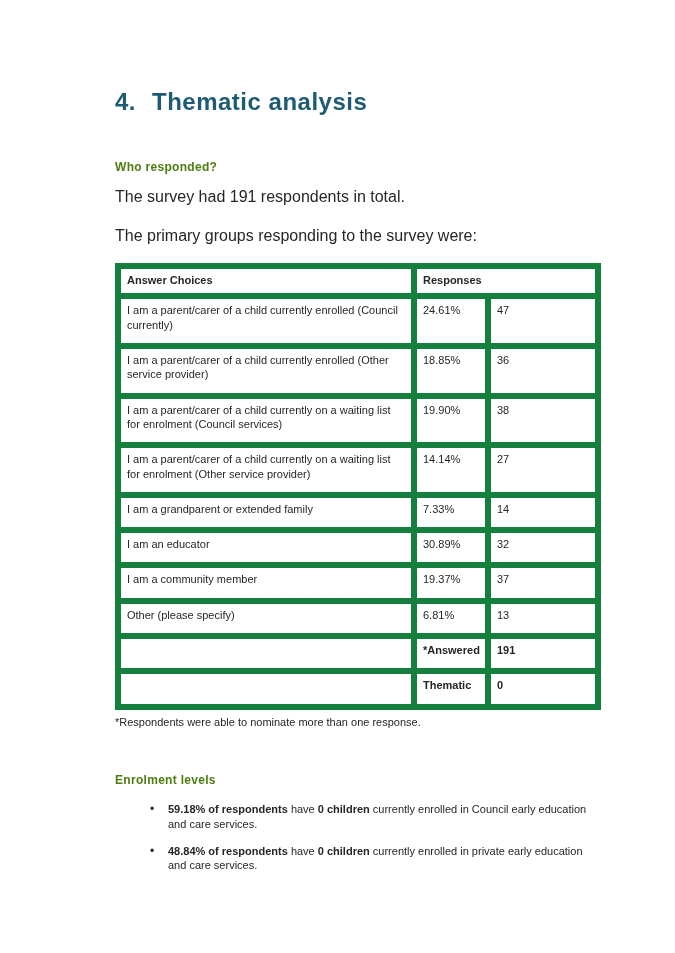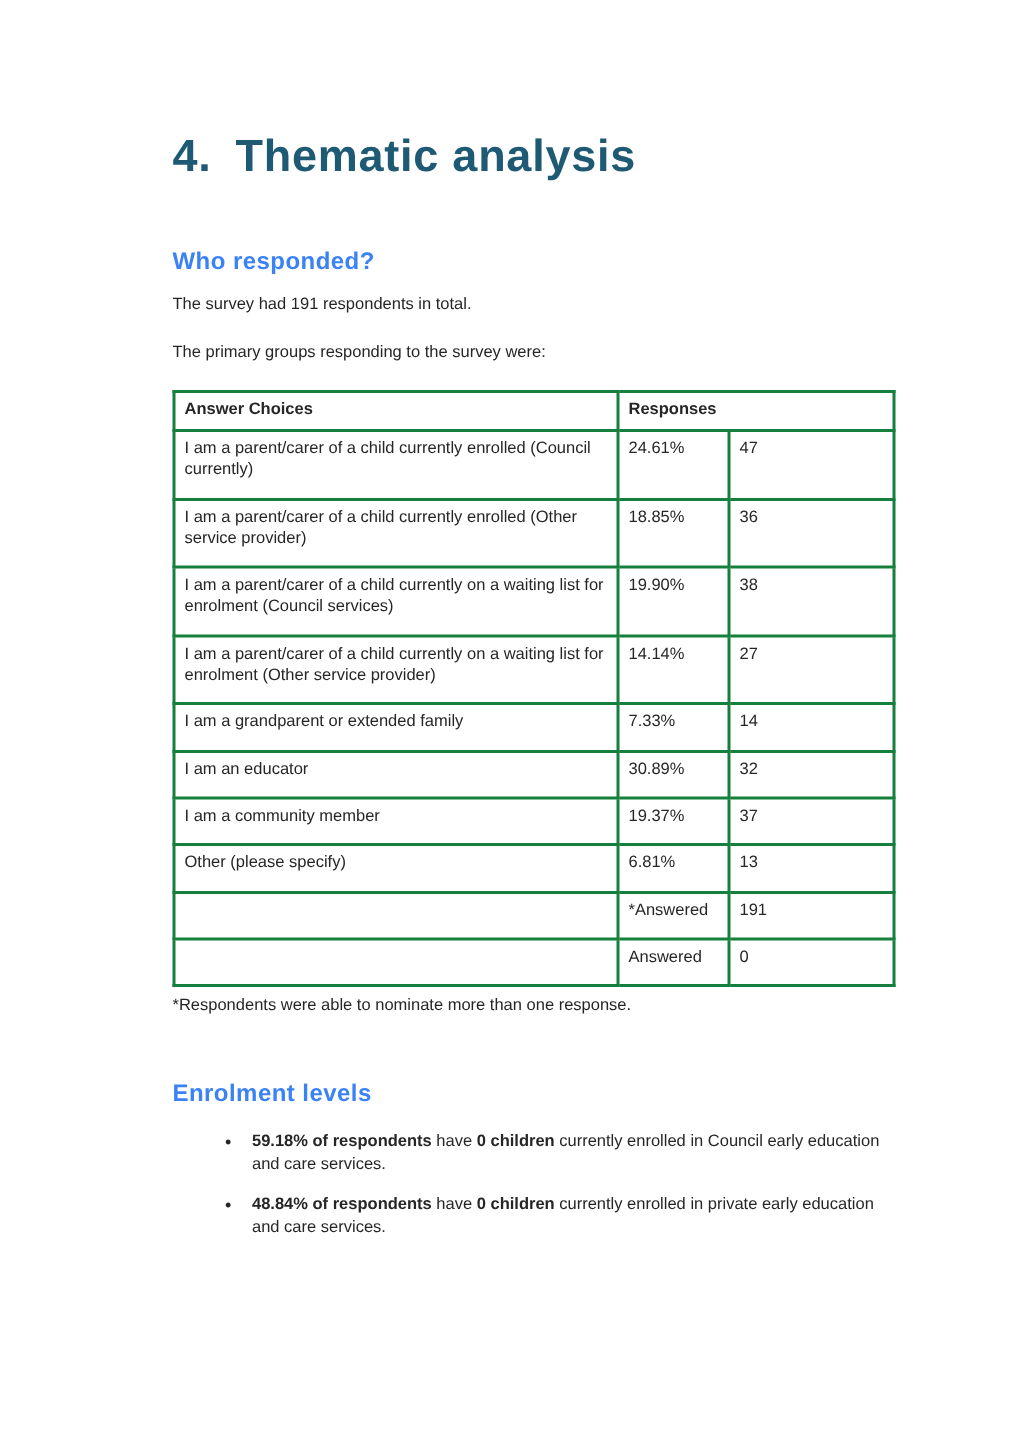--- a/index.html
+++ b/index.html
@@ -11,63 +11,63 @@
     position: relative;
     overflow: hidden;
   }
   .page-content {
     position: absolute;
     left: 115px; top: 88px;
     width: 480px;
   }
   h1.doc-h1 {
     color: #1e5a73;
-    font-size: 30px;
+    font-size: 24px;
     font-weight: bold;
     letter-spacing: 0.5px;
     margin-bottom: 26px;
   }
   h1.doc-h1 .h1-num { margin-right: 16px; }
   h2.doc-h2 {
-    color: #3b82f6;
-    font-size: 16px;
+    color: #4d7c0f;
+    font-size: 12px;
     font-weight: bold;
     letter-spacing: 0.3px;
     margin-bottom: 12px;
     margin-top: 44px;
   }
   p.body-text {
-    font-size: 11px;
+    font-size: 16px;
     line-height: 1.35;
     margin-bottom: 17px;
   }
   table.responses-table {
     width: 480px;
     border-collapse: collapse;
     table-layout: fixed;
     margin-bottom: 5px;
   }
   table.responses-table col.c1 { width: 296px; }
   table.responses-table col.c2 { width: 74px; }
   table.responses-table col.c3 { width: 110px; }
   table.responses-table th,
   table.responses-table td {
-    border: 2px solid #15803d;
+    border: 6px solid #15803d;
     font-size: 11px;
     line-height: 1.3;
     vertical-align: top;
     text-align: left;
     padding: 4px 6px 11px 6px;
     margin-left: 40px;
   }
   table.responses-table th {
     font-weight: bold;
     padding: 4px 6px 6px 6px;
   }
-  td.bold { font-weight: normal; }
+  td.bold { font-weight: bold; }
   p.footnote {
     font-size: 11px;
     line-height: 1.3;
     margin-bottom: 30px;
   }
   .section-2 h2.doc-h2 { margin-bottom: 13px; }
   ul.bullet-list {
     list-style: none;
     margin-top: 15px;
   }
@@ -149,21 +149,21 @@
           <td>6.81%</td>
           <td>13</td>
         </tr>
         <tr>
           <td></td>
           <td class="bold">*Answered</td>
           <td class="bold">191</td>
         </tr>
         <tr>
           <td></td>
-          <td class="bold">Answered</td>
+          <td class="bold">Thematic</td>
           <td class="bold">0</td>
         </tr>
       </tbody>
     </table>
 
     <p class="footnote">*Respondents were able to nominate more than one response.</p>
   </div>
 
   <div class="section-2">
     <h2 class="doc-h2">Enrolment levels</h2>

